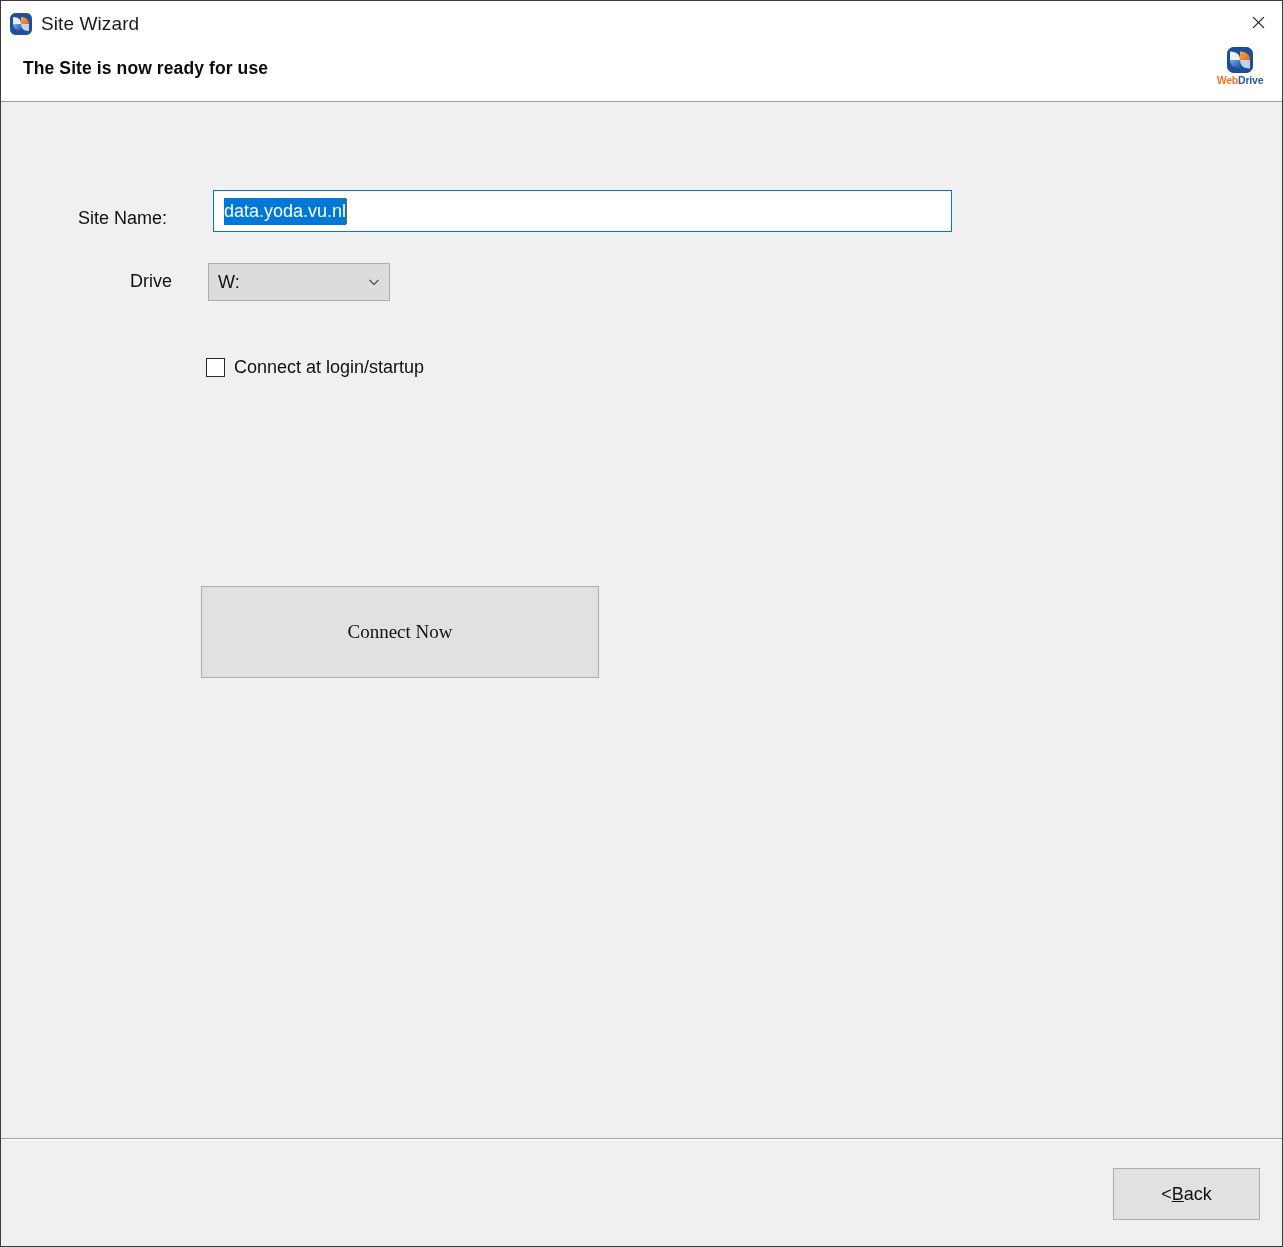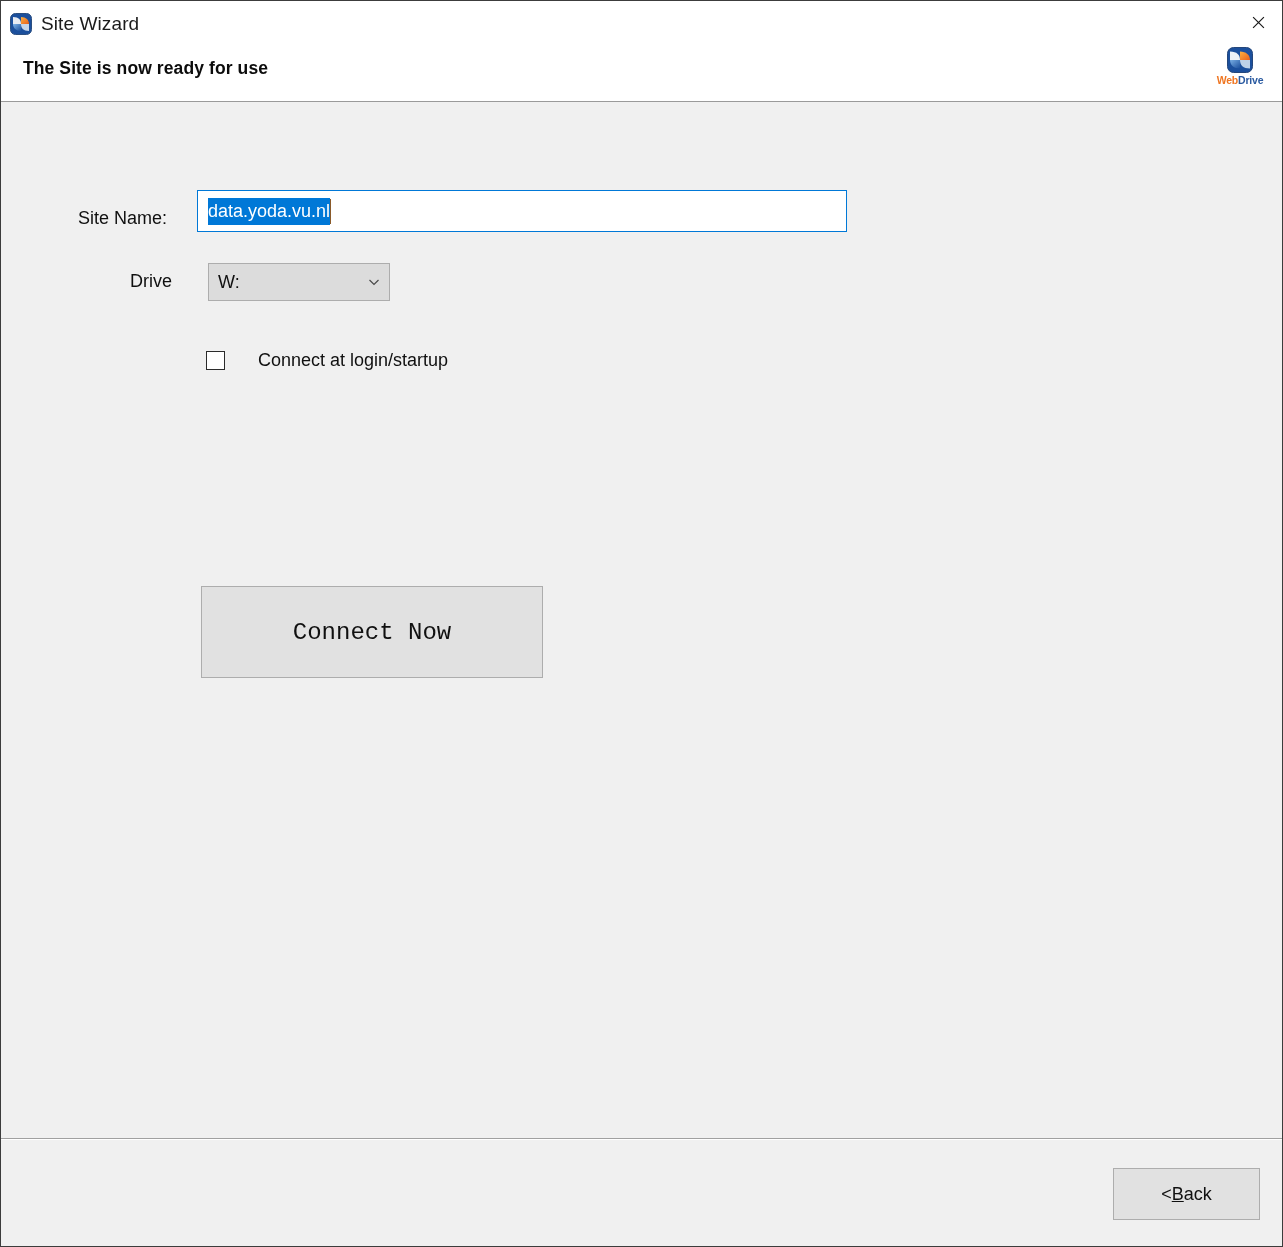--- a/index.html
+++ b/index.html
@@ -123,23 +123,23 @@
   .label-sitename {
     position: absolute;
     left: 77px;
     top: 18px;
     font-size: 18px;
     color: #101010;
   }
 
   .input-sitename {
     position: absolute;
-    left: 196px;
+    left: 212px;
     top: 0px;
-    width: 650px;
+    width: 739px;
     height: 42px;
     box-sizing: border-box;
     background: #ffffff;
     border: 1px solid #0078d7;
     display: flex;
     align-items: center;
   }
   .input-value {
     font-size: 18px;
     color: #ffffff;
@@ -192,24 +192,23 @@
     width: 30px;
     display: flex;
     align-items: center;
     justify-content: center;
     flex: none;
   }
 
   .row-checkbox {
     position: absolute;
     left: 205px;
-    top: 248px;
-    display: flex;
-    align-items: center;
-    gap: 24px;
+    top: 255px;
+    display: flex;
+    align-items: center;
   }
   .checkbox {
     width: 19px;
     height: 19px;
     box-sizing: border-box;
     border: 1px solid #2b2b2b;
     background: #ffffff;
     flex: none;
     cursor: default;
   }
@@ -217,28 +216,28 @@
     font-size: 18px;
     color: #101010;
     margin-left: 9px;
     cursor: default;
   }
 
   .btn-connect {
     position: absolute;
     left: 200px;
     top: 484px;
-    width: 342px;
+    width: 398px;
     height: 92px;
     box-sizing: border-box;
     background: #e1e1e1;
     border: 1px solid #adadad;
-    font-size: 24px;
-    color: #101010;
-    font-family: Liberation Mono, monospace;
+    font-size: 19px;
+    color: #101010;
+    font-family: Liberation Serif, serif;
     display: flex;
     align-items: center;
     justify-content: center;
     cursor: default;
   }
 
   
   .footer {
     position: relative;
     flex: none;

